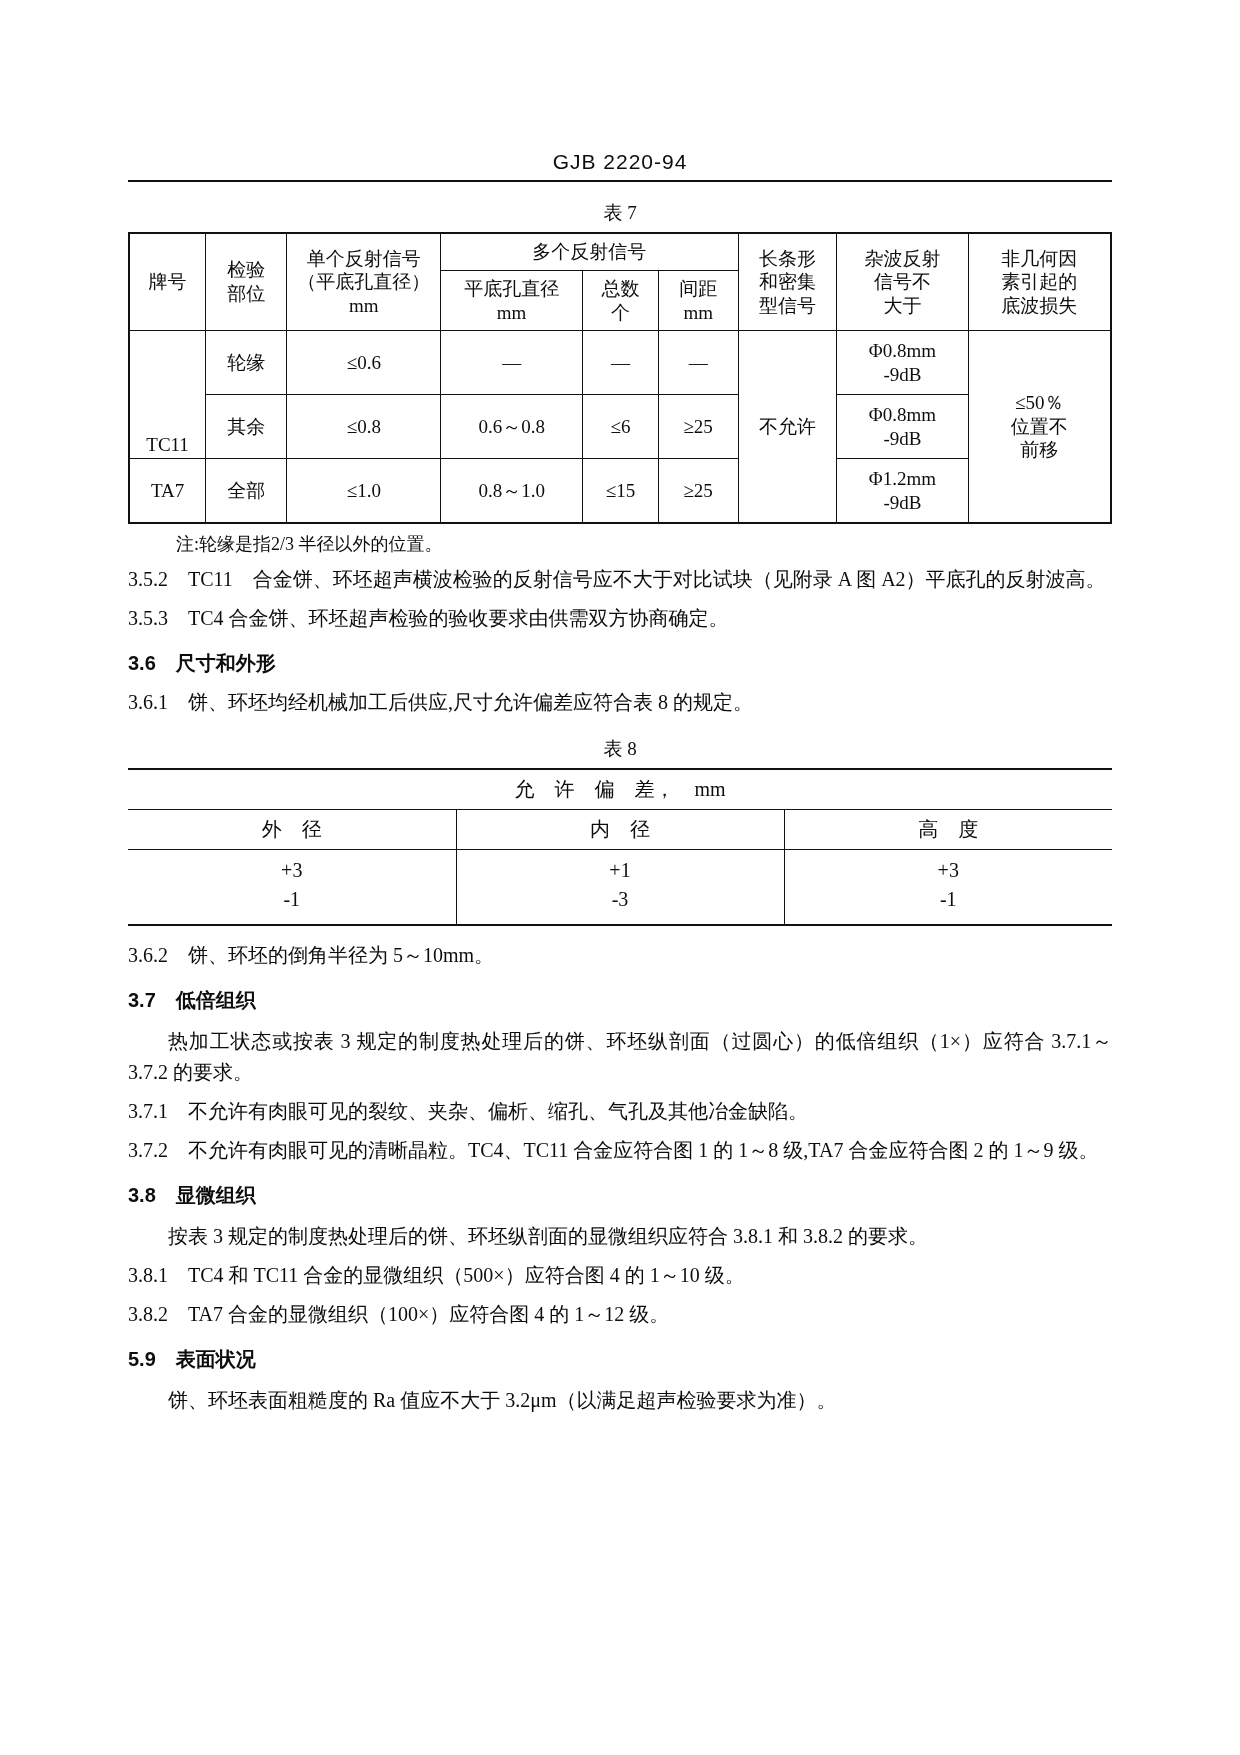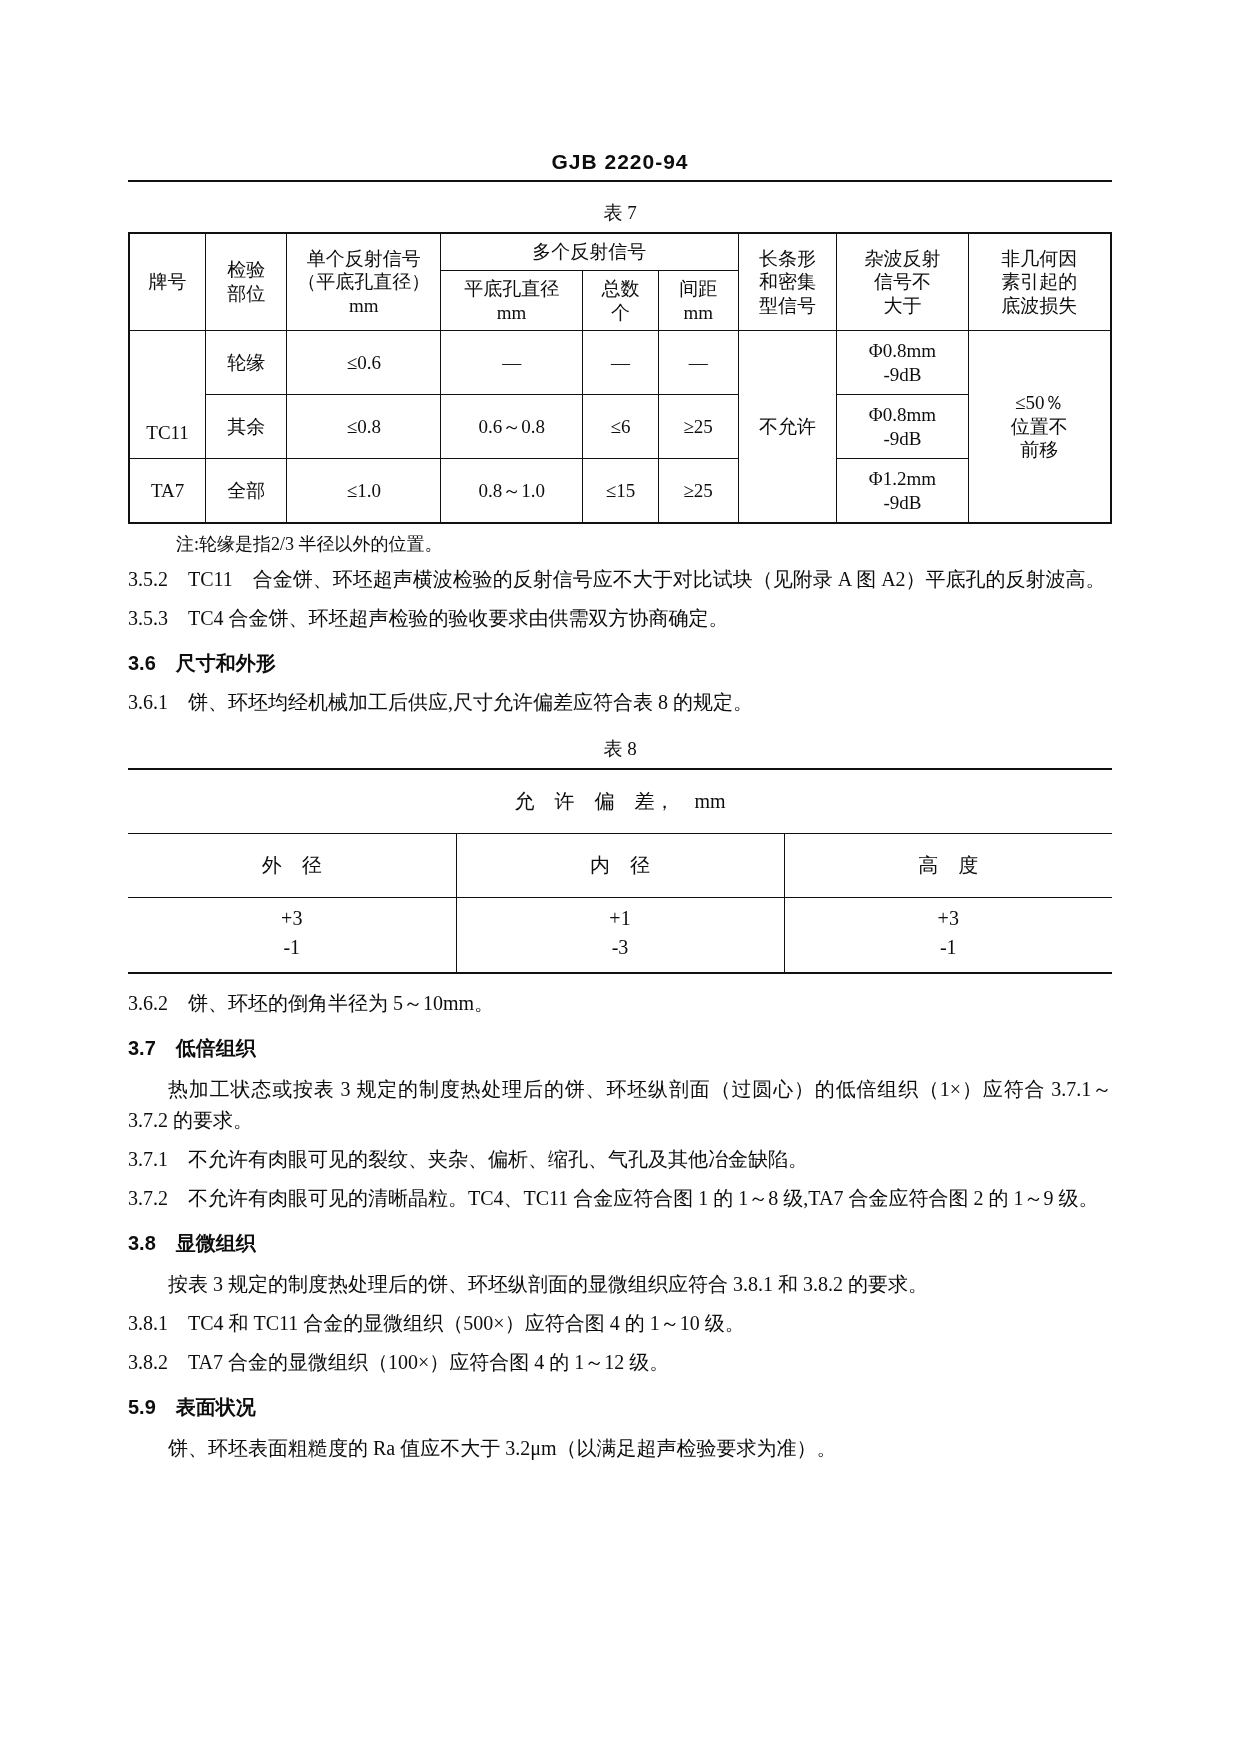--- a/index.html
+++ b/index.html
@@ -23,21 +23,21 @@
   }
 
   
   .header {
     margin-top: 150px;
     text-align: center;
     position: relative;
   }
   .header-title {
     font-family: "Liberation Sans", "DejaVu Sans", sans-serif;
-    font-weight: bold;
+    font-weight: normal;
     font-size: 21px;
     letter-spacing: 1px;
     text-align: center;
   }
   .header-rule {
     border: none;
     border-top: 2px solid #111;
     margin: 6px 0 0 0;
   }
 
@@ -98,21 +98,21 @@
 
   
   .t8 {
     border-top: 2px solid #111;
     border-bottom: 2px solid #111;
     font-size: 20px;
   }
   .t8 td {
     text-align: center;
     vertical-align: middle;
-    padding: 18px 4px;
+    padding: 6px 4px;
   }
   .t8 .rowline td { border-bottom: 1px solid #111; }
   .t8 .vline { border-left: 1px solid #111; }
   .t8 .val { line-height: 1.45; padding: 6px 4px 10px 4px; }
 </style>
 </head>
 <body>
 
 <div class="page">
 
@@ -162,21 +162,21 @@
           <span class="small-line">总数</span>
           <span class="small-line">个</span>
         </td>
         <td class="hdr" style="width:76px">
           <span class="small-line">间距</span>
           <span class="small-line">mm</span>
         </td>
       </tr>
 
       <tr style="height:64px">
-        <td class="outer-left" rowspan="2" style="vertical-align:bottom;padding-bottom:14px">TC11</td>
+        <td class="outer-left" rowspan="2" style="vertical-align:bottom;padding-bottom:2px">TC11</td>
         <td>轮缘</td>
         <td>≤0.6</td>
         <td>—</td>
         <td>—</td>
         <td>—</td>
         <td rowspan="3">不允许</td>
         <td>
           <span class="small-line">Φ0.8mm</span>
           <span class="small-line">-9dB</span>
         </td>

